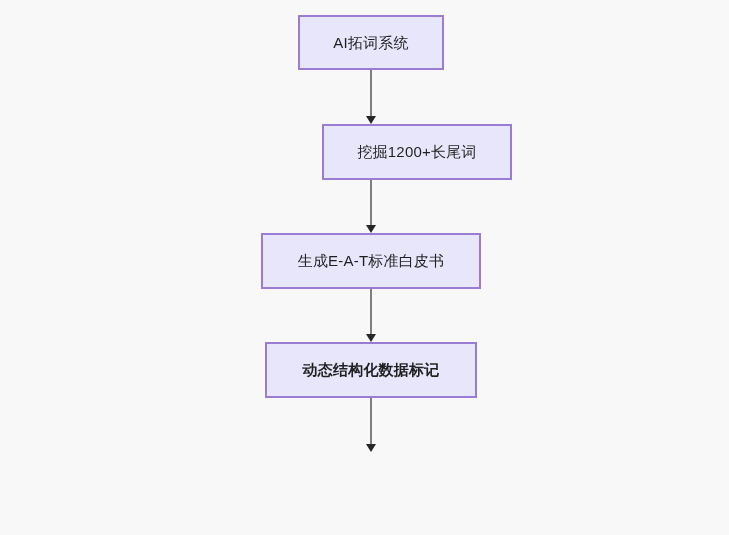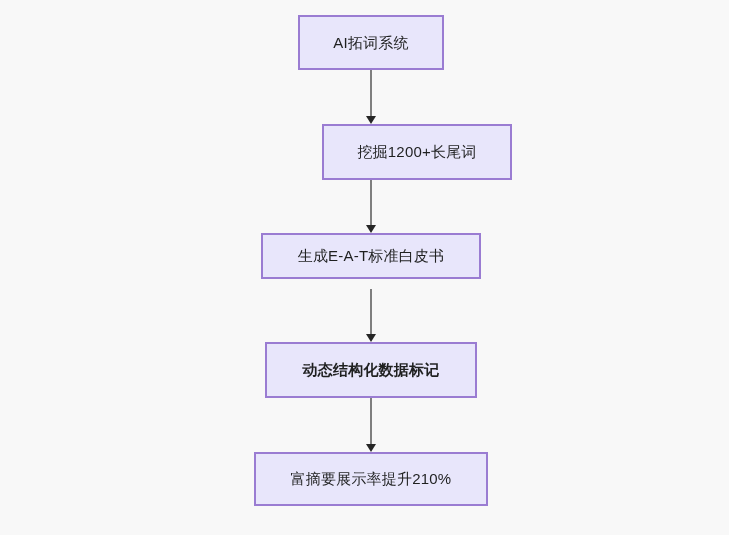--- a/index.html
+++ b/index.html
@@ -81,25 +81,22 @@
   </div>
 
   <div class="node" style="left:298px; top:15px; width:146px; height:55px;">
     <span class="node-label">AI拓词系统</span>
   </div>
 
   <div class="node" style="left:276px; top:124px; width:190px; height:56px;margin-left:46px;">
     <span class="node-label">挖掘1200+长尾词</span>
   </div>
 
-  <div class="node" style="left:261px; top:233px; width:220px; height:46px;">
+  <div class="node" style="left:261px; top:233px; width:220px; height:56px;">
     <span class="node-label">生成E-A-T标准白皮书</span>
   </div>
 
   <div class="node" style="left:265px; top:342px; width:212px; height:56px;font-weight:bold;">
     <span class="node-label">动态结构化数据标记</span>
   </div>
 
-  <div class="node" style="left:254px; top:452px; width:234px; height:54px;">
-    <span class="node-label">富摘要展示率提升210%</span>
-  </div>
 
 </div>
 
 </body></html>

